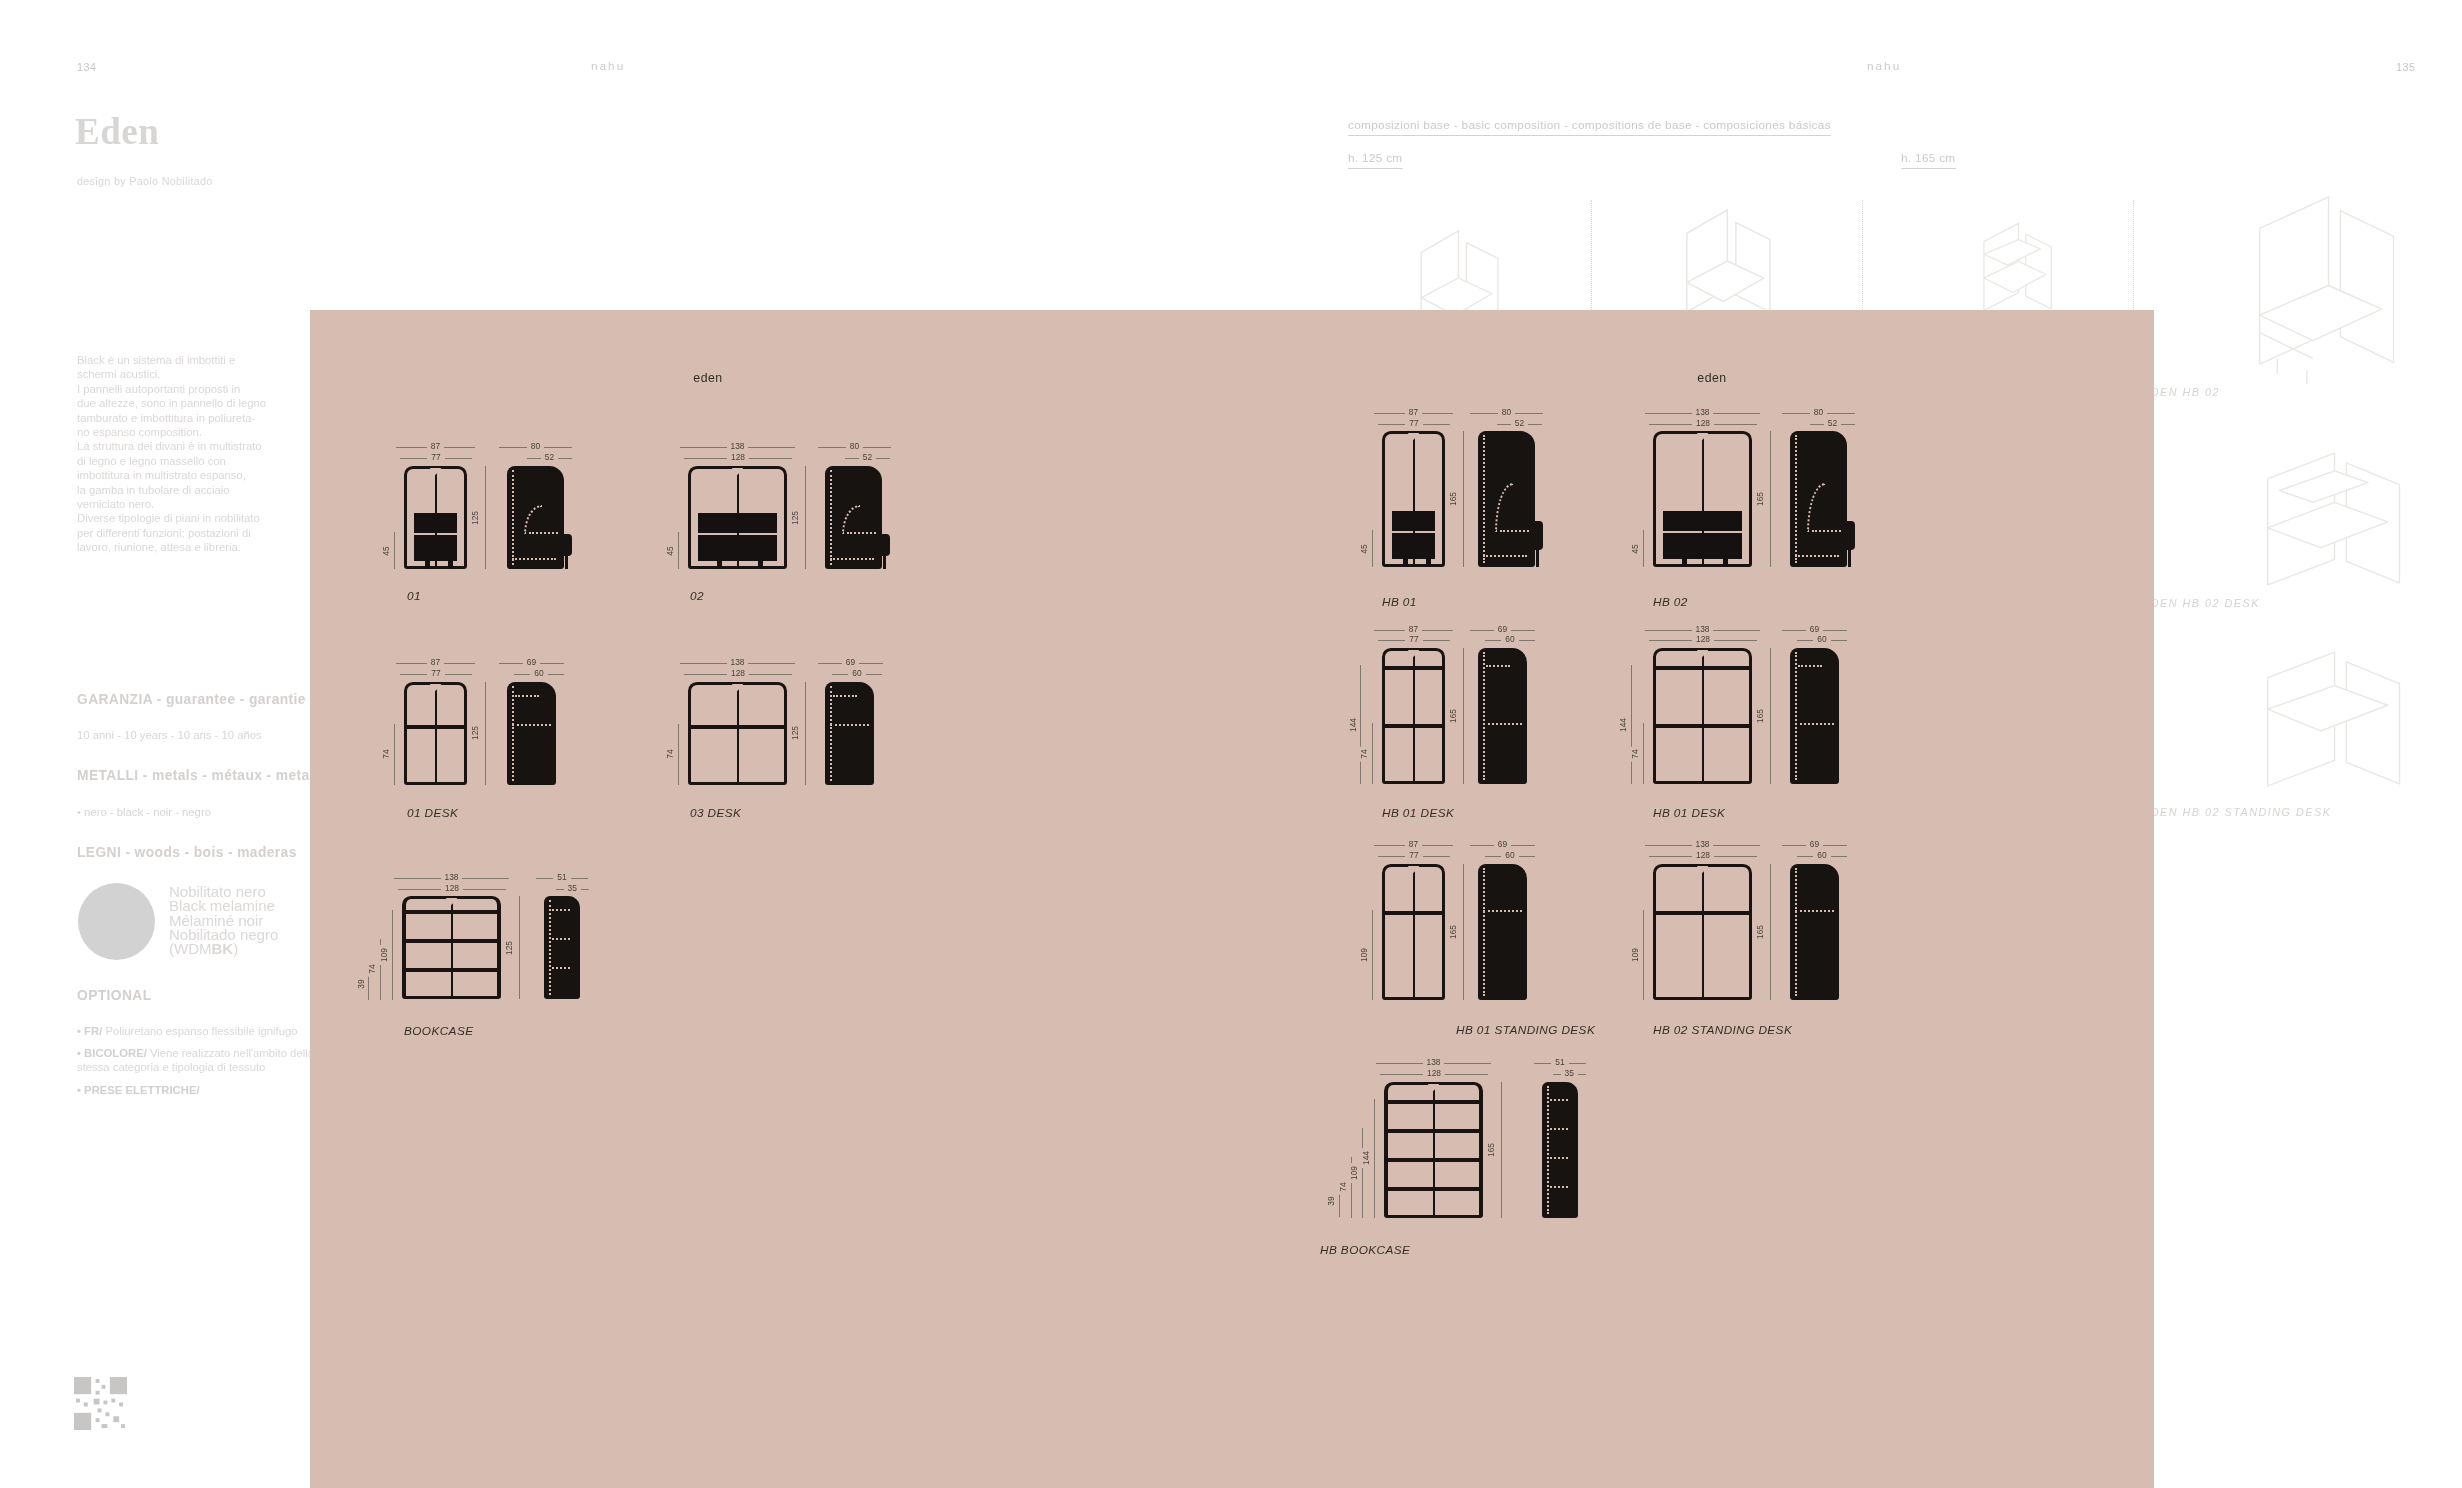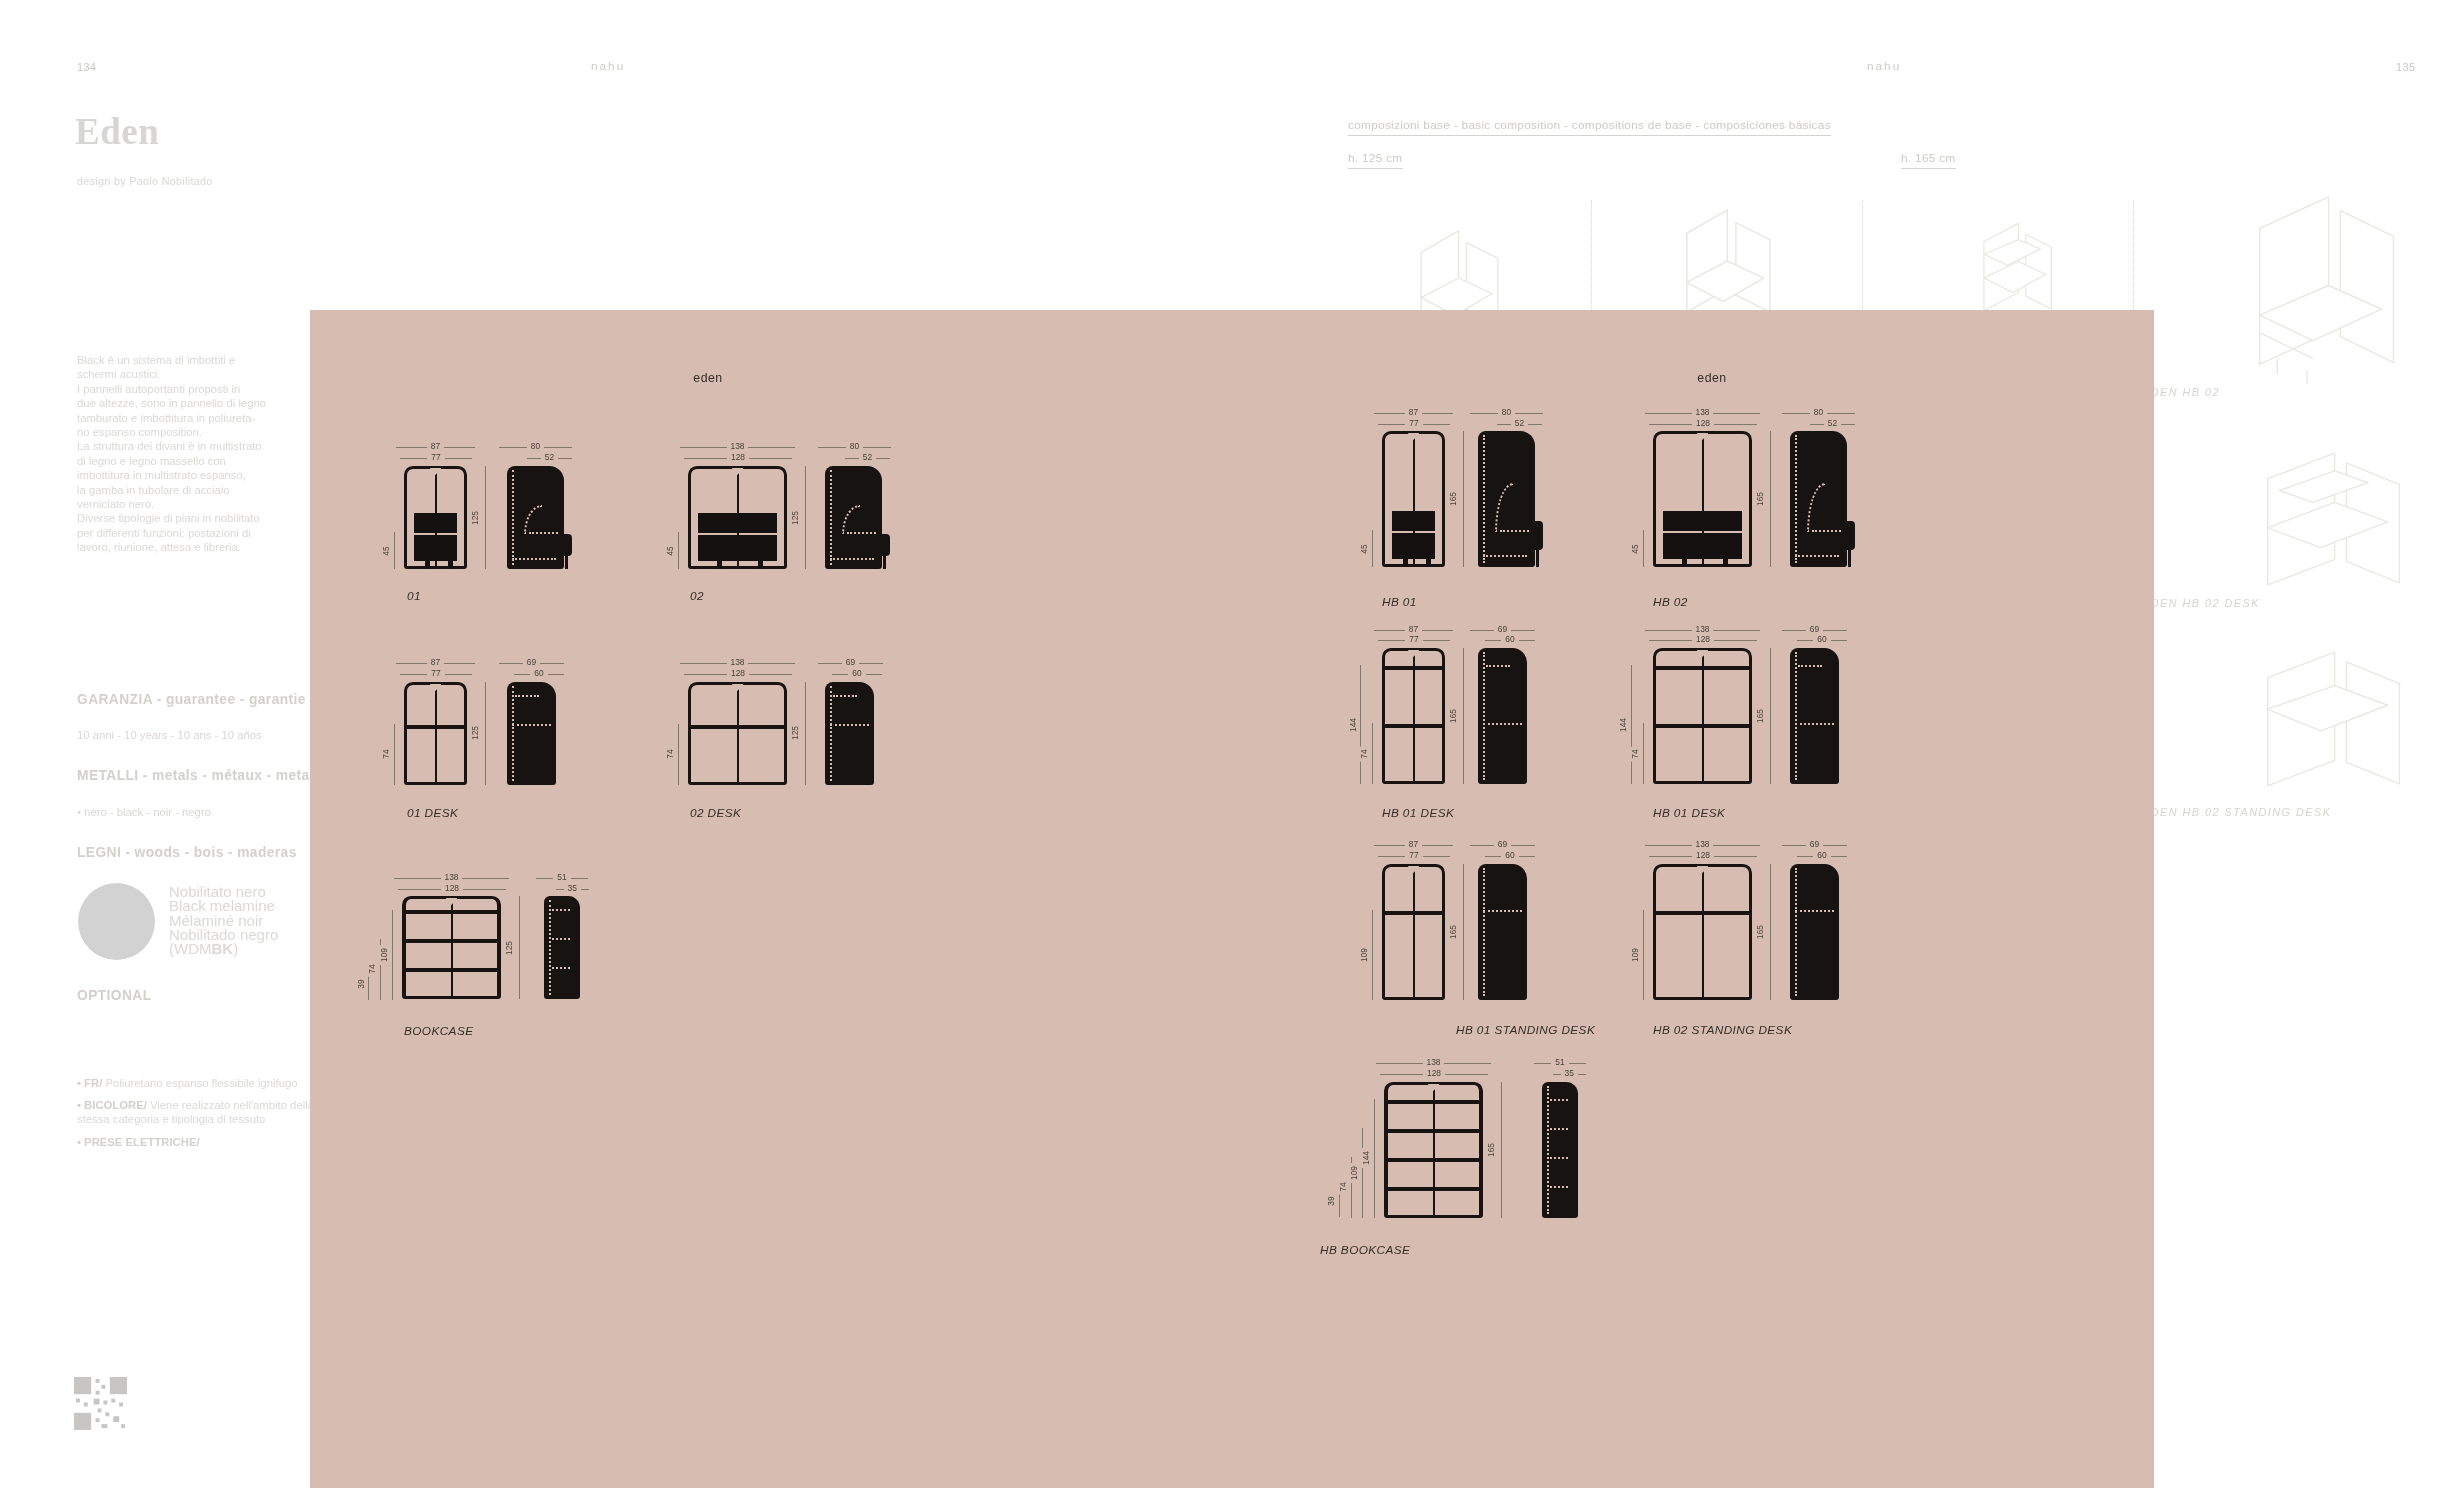--- a/index.html
+++ b/index.html
@@ -91,21 +91,21 @@
   <div class="abs swatch" style="left:78px;top:883px;"></div>
   <div class="abs swlines" style="left:169px;top:885px;">
     <div>Nobilitato nero</div>
     <div>Black melamine</div>
     <div>Mélaminé noir</div>
     <div>Nobilitado negro</div>
     <div><span>(WDM</span><b>BK</b><span>)</span></div>
   </div>
 
   <div class="abs sec-h" style="left:77px;top:988px;">OPTIONAL</div>
-  <div class="abs" style="left:77px;top:1076px;" id="optional-list">
+  <div class="abs" style="left:77px;top:1024px;" id="optional-list">
       <div class="opt-item" style="margin-bottom: 7.9px;"><b>• FR/</b> Poliuretano espanso flessibile ignifugo</div>
       <div class="opt-item" style="margin-bottom: 7.9px;"><b>• BICOLORE/</b> Viene realizzato nell'ambito della stessa categoria e tipologia di tessuto</div>
       <div class="opt-item" style="margin-bottom: 7.9px;"><b>• PRESE ELETTRICHE/</b></div>
     </div>
 
   <svg class="abs qr" style="left:74px;top:1377px;" width="53" height="53" viewBox="0 0 54 54">
     <rect x="0" y="0" width="16" height="16" fill="none" stroke="#c7c6c5" stroke-width="3"></rect>
     <rect x="5" y="5" width="6" height="6"></rect>
     <rect x="38" y="0" width="16" height="16" fill="none" stroke="#c7c6c5" stroke-width="3"></rect>
     <rect x="43" y="5" width="6" height="6"></rect>
@@ -309,21 +309,21 @@
           <div class="sdoth" style="left: 4.9px; right: 4.9px; top: 42px;"></div>
         </div>
         <div class="dimrow" style="left: 818px; top: 658px; width: 65px;">
           <div class="ln"></div>
           <div class="nm"><span>69</span></div>
         </div>
         <div class="dimrow" style="left: 832px; top: 669px; width: 50px;">
           <div class="ln"></div>
           <div class="nm"><span>60</span></div>
         </div>
-        <div class="dg-label" style="left: 690px; top: 806px;">02 DESK</div>
+        <div class="dg-label" style="left: 690px; top: 806px;">03 DESK</div>
         <div class="fbox" style="left: 402px; top: 896px; width: 99px; height: 103px; border-width: 3px 4.9px;">
           <div class="cline"></div>
           <div class="notch"></div>
           <div class="shelf" style="top: 69px;"></div>
           <div class="shelf" style="top: 40px;"></div>
           <div class="shelf" style="top: 11.3px;"></div>
         </div>
         <div class="dimrow" style="left: 394px; top: 873px; width: 115px;">
           <div class="ln"></div>
           <div class="nm"><span>138</span></div>

